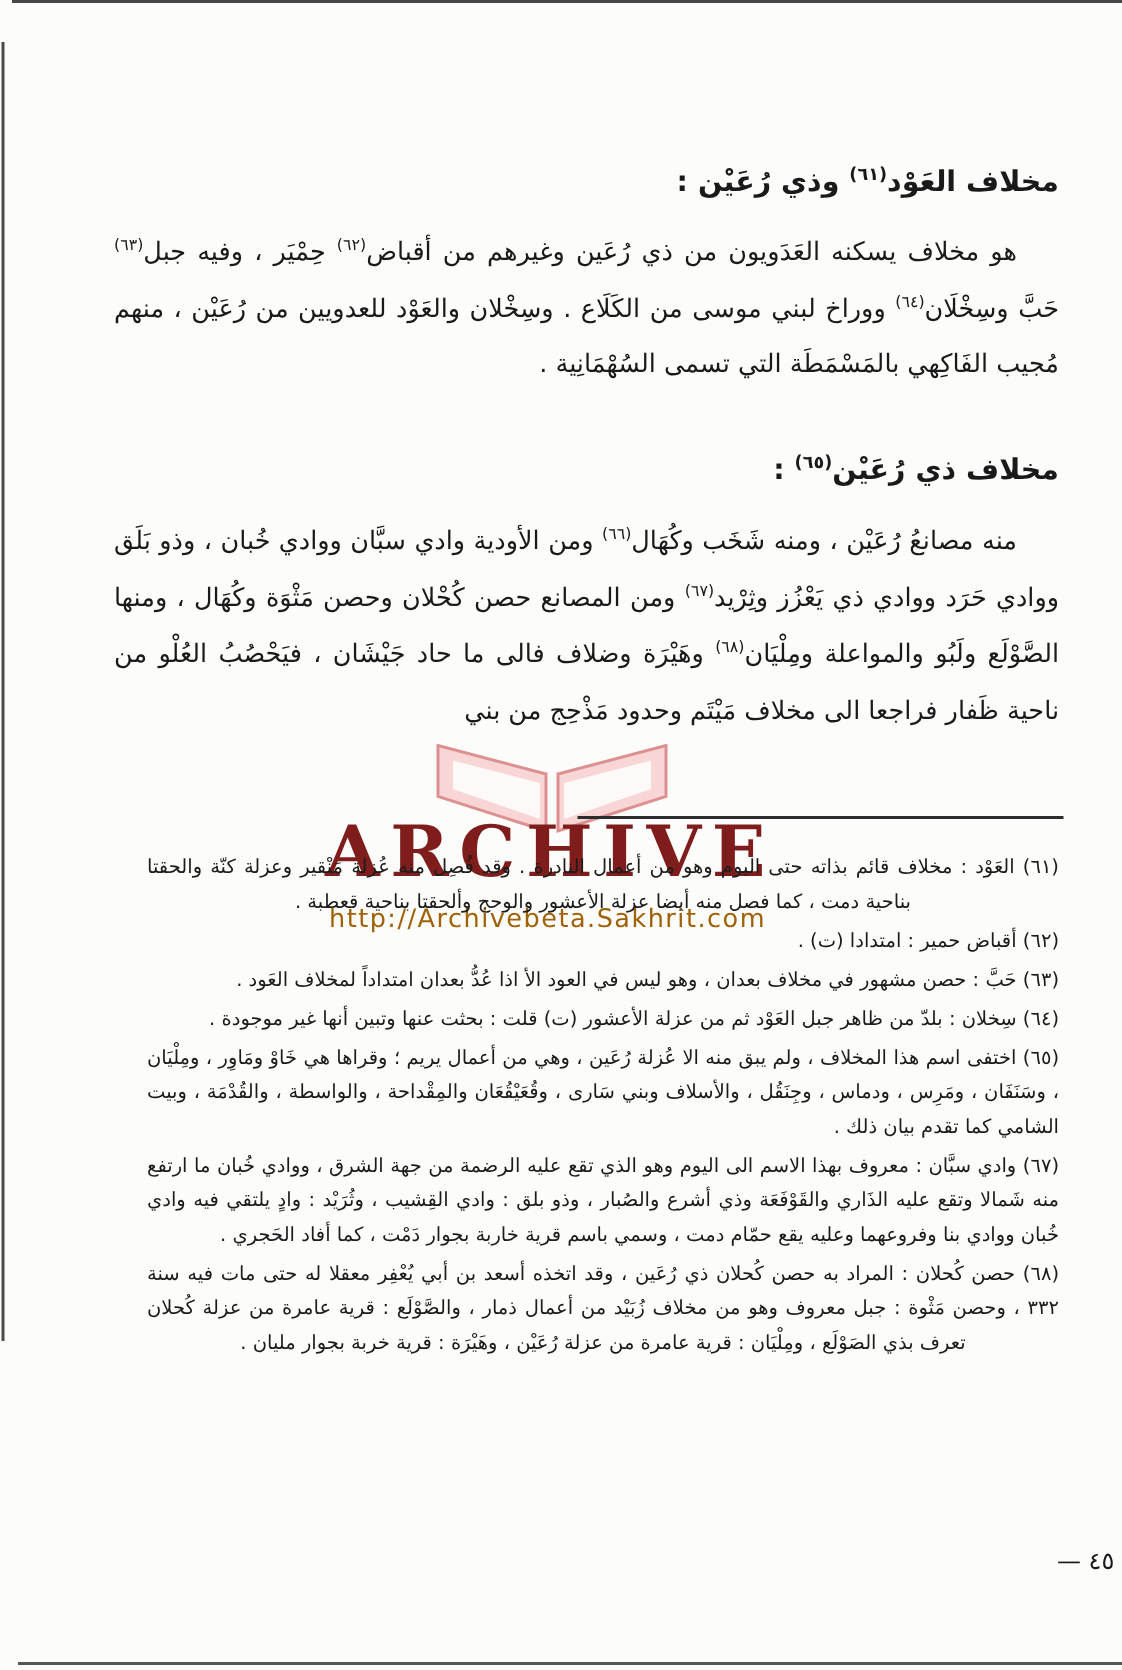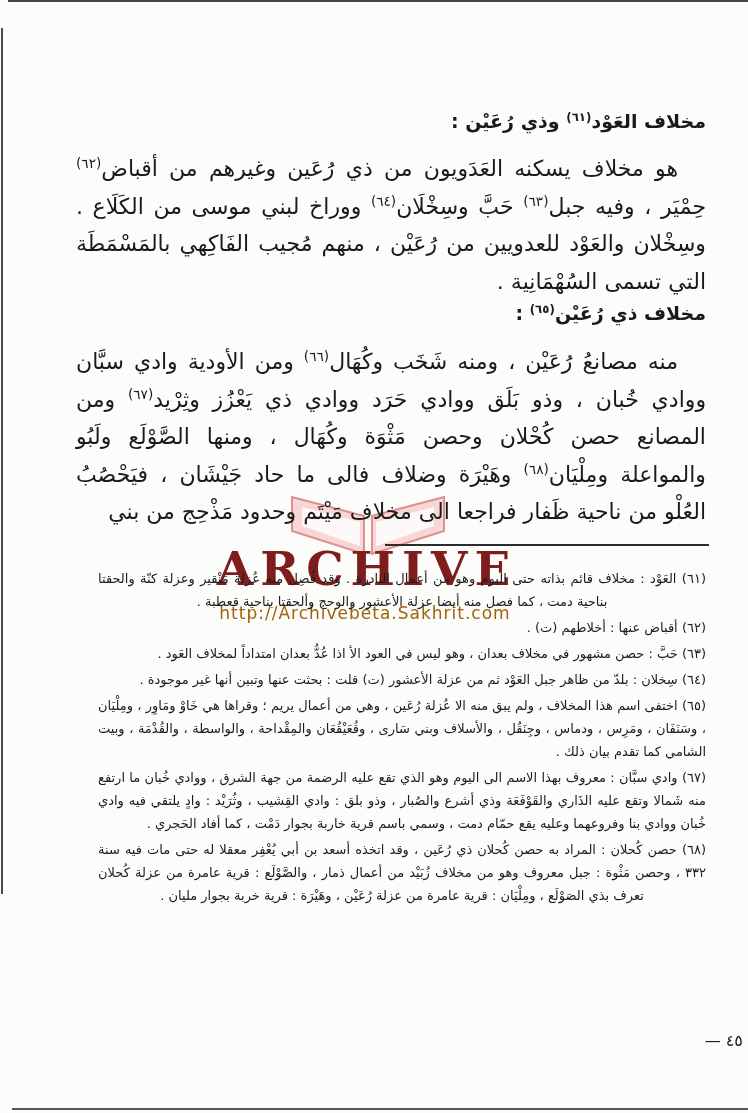--- a/index.html
+++ b/index.html
@@ -32,21 +32,21 @@
 
   .layer { position:absolute; left:16px; top:0; width:748px; height:1113px; z-index:1; }
 
   .rtl-block { position:absolute; left:60px; right:58px; direction:rtl; }
 
   .section-heading { font-size:19px; font-weight:bold; line-height:26px; text-align:right; }
   #h1 { top:108px; }
   #h2 { top:300px; }
 
   .body-par {
-    font-size:22px; line-height:37.5px;
+    font-size:17px; line-height:37.5px;
     text-align:justify; text-indent:28px;
   }
   #p1 { top:150px; }
   #p2 { top:343px; }
 
   sup { font-size:0.62em; line-height:0; }
 
   .footnote-sep { position:absolute; top:544px; right:55px; width:324px; height:2px; background:#2c2c2c; z-index:1; }
 
   .footnotes {
@@ -87,21 +87,21 @@
   <div id="p1" class="rtl-block body-par">هو مخلاف يسكنه العَدَويون من ذي رُعَين وغيرهم من أقباض<sup>(٦٢)</sup> حِمْيَر ، وفيه جبل<sup>(٦٣)</sup> حَبَّ وسِخْلَان<sup>(٦٤)</sup> ووراخ لبني موسى من الكَلَاع . وسِخْلان والعَوْد للعدويين من رُعَيْن ، منهم مُجيب الفَاكِهي بالمَسْمَطَة التي تسمى السُهْمَانِية .</div>
 
   <div id="h2" class="rtl-block section-heading">مخلاف ذي رُعَيْن<sup>(٦٥)</sup> :</div>
 
   <div id="p2" class="rtl-block body-par">منه مصانعُ رُعَيْن ، ومنه شَخَب وكُهَال<sup>(٦٦)</sup> ومن الأودية وادي سبَّان ووادي خُبان ، وذو بَلَق ووادي حَرَد ووادي ذي يَعْزُز وثِرْيد<sup>(٦٧)</sup> ومن المصانع حصن كُحْلان وحصن مَثْوَة وكُهَال ، ومنها الصَّوْلَع ولَبُو والمواعلة ومِلْيَان<sup>(٦٨)</sup> وهَيْرَة وضلاف فالى ما حاد جَيْشَان ، فيَحْصُبُ العُلْو من ناحية ظَفار فراجعا الى مخلاف مَيْتَم وحدود مَذْحِج من بني</div>
 
   <div class="footnote-sep"></div>
 
   <div class="footnotes">
       <div class="footnote center-last"><span class="fn-num">(٦١)</span> <span class="fn-text">العَوْد : مخلاف قائم بذاته حتى اليوم وهو من أعمال النادرة . وقد فُصِل منه عُزلة مَنْقير وعزلة كنّة والحقتا بناحية دمت ، كما فصل منه أيضا عزلة الأعشور والوحج وألحقتا بناحية قعطبة .</span></div>
-      <div class="footnote"><span class="fn-num">(٦٢)</span> <span class="fn-text">أقباض عنها : أخلاطهم (ت) .</span></div>
+      <div class="footnote"><span class="fn-num">(٦٢)</span> <span class="fn-text">أقباض حمير : امتدادا (ت) .</span></div>
       <div class="footnote"><span class="fn-num">(٦٣)</span> <span class="fn-text">حَبَّ : حصن مشهور في مخلاف بعدان ، وهو ليس في العود الأ اذا عُدُّ بعدان امتداداً لمخلاف العَود .</span></div>
       <div class="footnote"><span class="fn-num">(٦٤)</span> <span class="fn-text">سِخلان : بلدّ من ظاهر جبل العَوْد ثم من عزلة الأعشور (ت) قلت : بحثت عنها وتبين أنها غير موجودة .</span></div>
       <div class="footnote"><span class="fn-num">(٦٥)</span> <span class="fn-text">اختفى اسم هذا المخلاف ، ولم يبق منه الا عُزلة رُعَين ، وهي من أعمال يريم ؛ وقراها هي خَاوْ ومَاوِر ، ومِلْيَان ، وسَنَفَان ، ومَرِس ، ودماس ، وجِنَقُل ، والأسلاف وبني سَارى ، وقُعَيْقُعَان والمِقْداحة ، والواسطة ، والقُدْمَة ، وبيت الشامي كما تقدم بيان ذلك .</span></div>
       <div class="footnote"><span class="fn-num">(٦٧)</span> <span class="fn-text">وادي سبَّان : معروف بهذا الاسم الى اليوم وهو الذي تقع عليه الرضمة من جهة الشرق ، ووادي خُبان ما ارتفع منه شَمالا وتقع عليه الذَاري والقَوْفَعَة وذي أشرع والصُبار ، وذو بلق : وادي القِشيب ، وثُرَيْد : وادٍ يلتقي فيه وادي خُبان ووادي بنا وفروعهما وعليه يقع حمّام دمت ، وسمي باسم قرية خاربة بجوار دَمْت ، كما أفاد الحَجري .</span></div>
       <div class="footnote center-last"><span class="fn-num">(٦٨)</span> <span class="fn-text">حصن كُحلان : المراد به حصن كُحلان ذي رُعَين ، وقد اتخذه أسعد بن أبي يُعْفِر معقلا له حتى مات فيه سنة ٣٣٢ ، وحصن مَثْوة : جبل معروف وهو من مخلاف زُبَيْد من أعمال ذمار ، والصَّوْلَع : قرية عامرة من عزلة كُحلان تعرف بذي الصَوْلَع ، ومِلْيَان : قرية عامرة من عزلة رُعَيْن ، وهَيْرَة : قرية خربة بجوار مليان .</span></div>
     </div>
 
   <div class="page-number">— ٤٥ —</div>
 </div>
 

